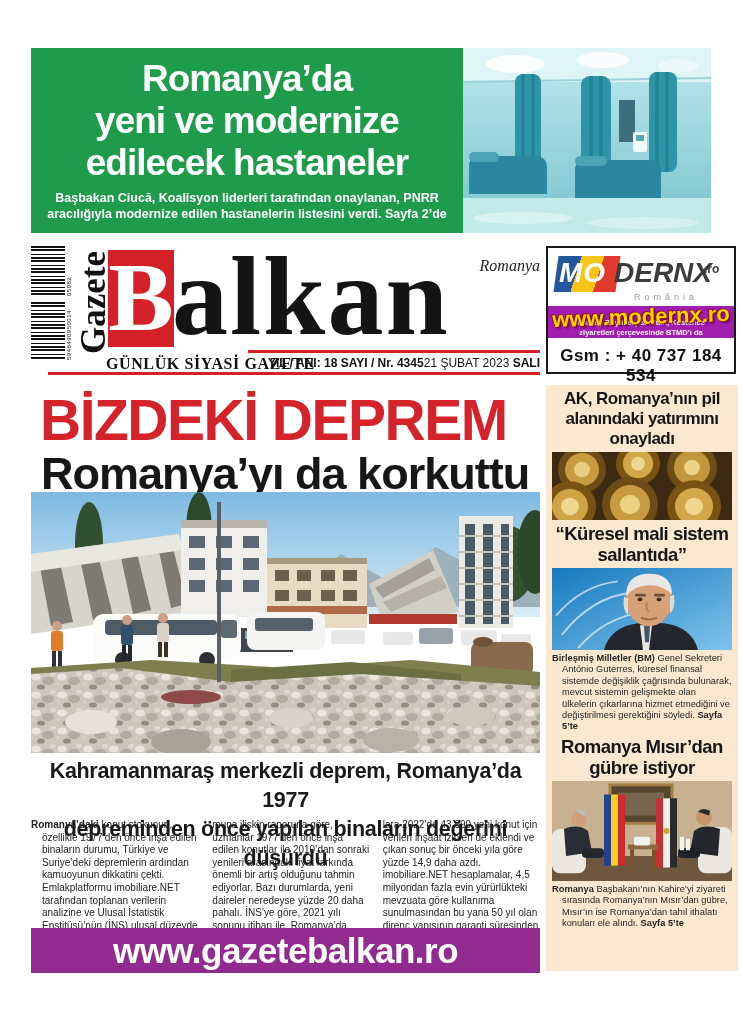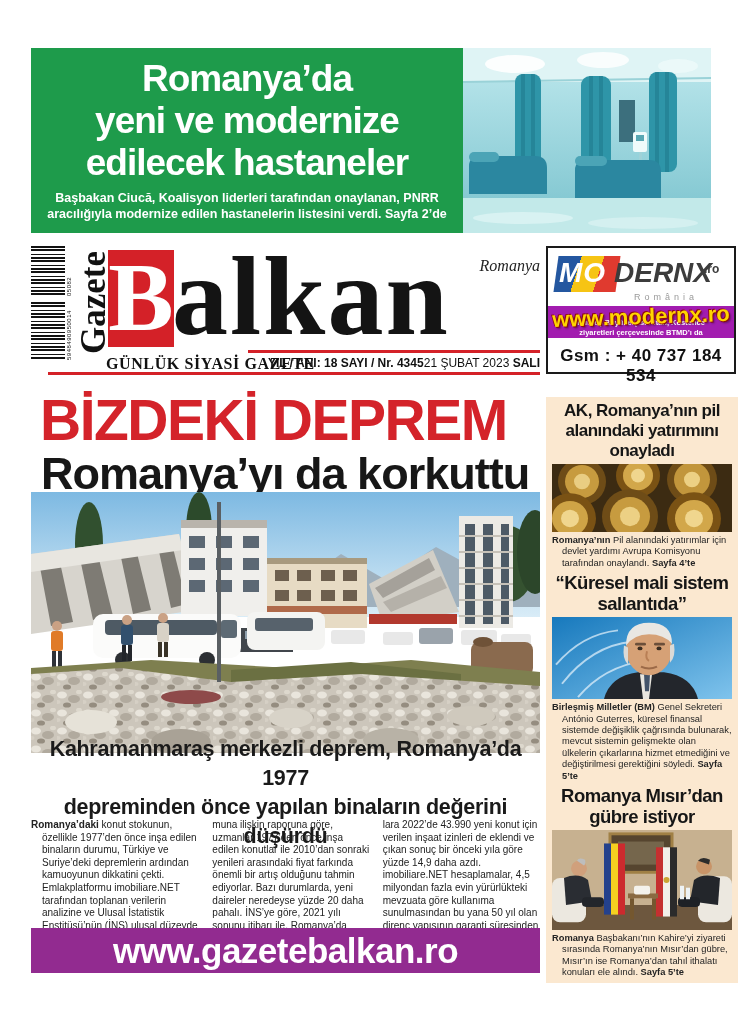--- a/index.html
+++ b/index.html
@@ -39,30 +39,30 @@
   .mx-ro{position:absolute;left:156px;top:14px;font-weight:bold;font-size:12px;color:#3c3c3c;}
   .mx-country{position:absolute;left:86px;top:44px;font-size:9px;color:#9a9a9a;letter-spacing:4px;}
   .mx-strip{position:absolute;left:0;top:58px;width:100%;height:32px;background:#a21caf;color:#fff;text-align:center;font-weight:bold;font-size:7.5px;line-height:9.5px;padding-top:12px;box-sizing:border-box;}
   .mx-url{position:absolute;left:0;top:56px;width:100%;text-align:center;font-weight:bold;font-size:22px;color:#ffd400;transform:rotate(-2deg);text-shadow:1px 1px 0 #8d0c0c,-1px -1px 0 #8d0c0c,2px 2px 2px rgba(0,0,0,.35);z-index:2;}
   .mx-phone{position:absolute;left:0;top:98px;width:100%;text-align:center;font-weight:bold;font-size:17px;color:#111;letter-spacing:0.5px;}
 
   
   .lead-red{left:31px;top:383px;width:512px;font-weight:bold;font-size:57px;line-height:57px;letter-spacing:-1.5px;color:#d4232a;}
   .lead-black{left:31px;top:440px;width:512px;font-weight:bold;font-size:45px;line-height:48px;letter-spacing:-1px;color:#171717;}
   .lead-photo{left:31px;top:492px;width:509px;height:261px;}
-  .subheadline{left:31px;top:735px;width:509px;text-align:center;font-weight:bold;font-size:21.5px;line-height:29px;letter-spacing:-0.3px;color:#1a1a1a;}
+  .subheadline{left:31px;top:757px;width:509px;text-align:center;font-weight:bold;font-size:21.5px;line-height:29px;letter-spacing:-0.3px;color:#1a1a1a;}
   .columns{left:31px;top:819px;width:509px;height:110px;display:flex;gap:13px;overflow:hidden;}
   .col{flex:1;font-size:10px;line-height:12.6px;color:#222;}
   .col.hang{padding-left:11px;text-indent:-11px;}
 
   
   .footer-banner{left:31px;top:928px;width:509px;height:45px;background:#922b90;color:#fff;text-align:center;font-weight:bold;font-size:35px;line-height:45px;letter-spacing:-0.5px;}
 
   
-  .sidebar{left:546px;top:385px;width:192px;height:586px;background:#fbe8d0;box-sizing:border-box;padding:4px 6px;display:flex;flex-direction:column;gap:3px;overflow:hidden;margin-top:12px;}
+  .sidebar{left:546px;top:385px;width:192px;height:586px;background:#fbe8d0;box-sizing:border-box;padding:4px 6px;display:flex;flex-direction:column;gap:3px;overflow:hidden;}
   .sb-head{font-weight:bold;font-size:17px;line-height:20px;text-align:center;letter-spacing:-0.5px;color:#161616;}
   .sb-head.lg{font-size:18.5px;line-height:21px;}
   .sb-photo{width:180px;flex:none;}
   .sb-text{font-size:9.3px;line-height:11.4px;color:#242424;padding-left:10px;text-indent:-10px;}
 </style>
 </head>
 <body>
 
 <div class="page">
 
@@ -305,21 +305,20 @@
         <circle cx="18" cy="56" r="18" fill="#cfa446"></circle>
         <circle cx="18" cy="56" r="9" fill="#f0d68e"></circle>
       <circle cx="78" cy="54" r="28" fill="#6e4c17"></circle>
         <circle cx="78" cy="54" r="20" fill="#c79b3f"></circle>
         <circle cx="78" cy="54" r="10" fill="#ecd084"></circle>
       <circle cx="142" cy="56" r="27" fill="#7a5214"></circle>
         <circle cx="142" cy="56" r="19" fill="#d2a74a"></circle>
         <circle cx="142" cy="56" r="9" fill="#f0d68e"></circle>
     </svg>
 
-    <p class="sb-text" style="margin:0;"><span class="b">Romanya’nın</span><span> Pil alanındaki yatırımlar için devlet yardımı Avrupa Komisyonu tarafından onaylandı. </span><span class="b">Sayfa 4’te</span></p>
 
     <div class="sb-head lg">“Küresel mali sistem sallantıda”</div>
 
     <svg class="sb-photo" viewBox="0 0 180 86" width="180" height="82" preserveAspectRatio="none" aria-hidden="true">
       <defs>
           <linearGradient id="un" x1="0" y1="0" x2="1" y2="1">
             <stop offset="0" stop-color="#1779bd"></stop>
             <stop offset="1" stop-color="#7fc3ec"></stop>
           </linearGradient>
         </defs>

